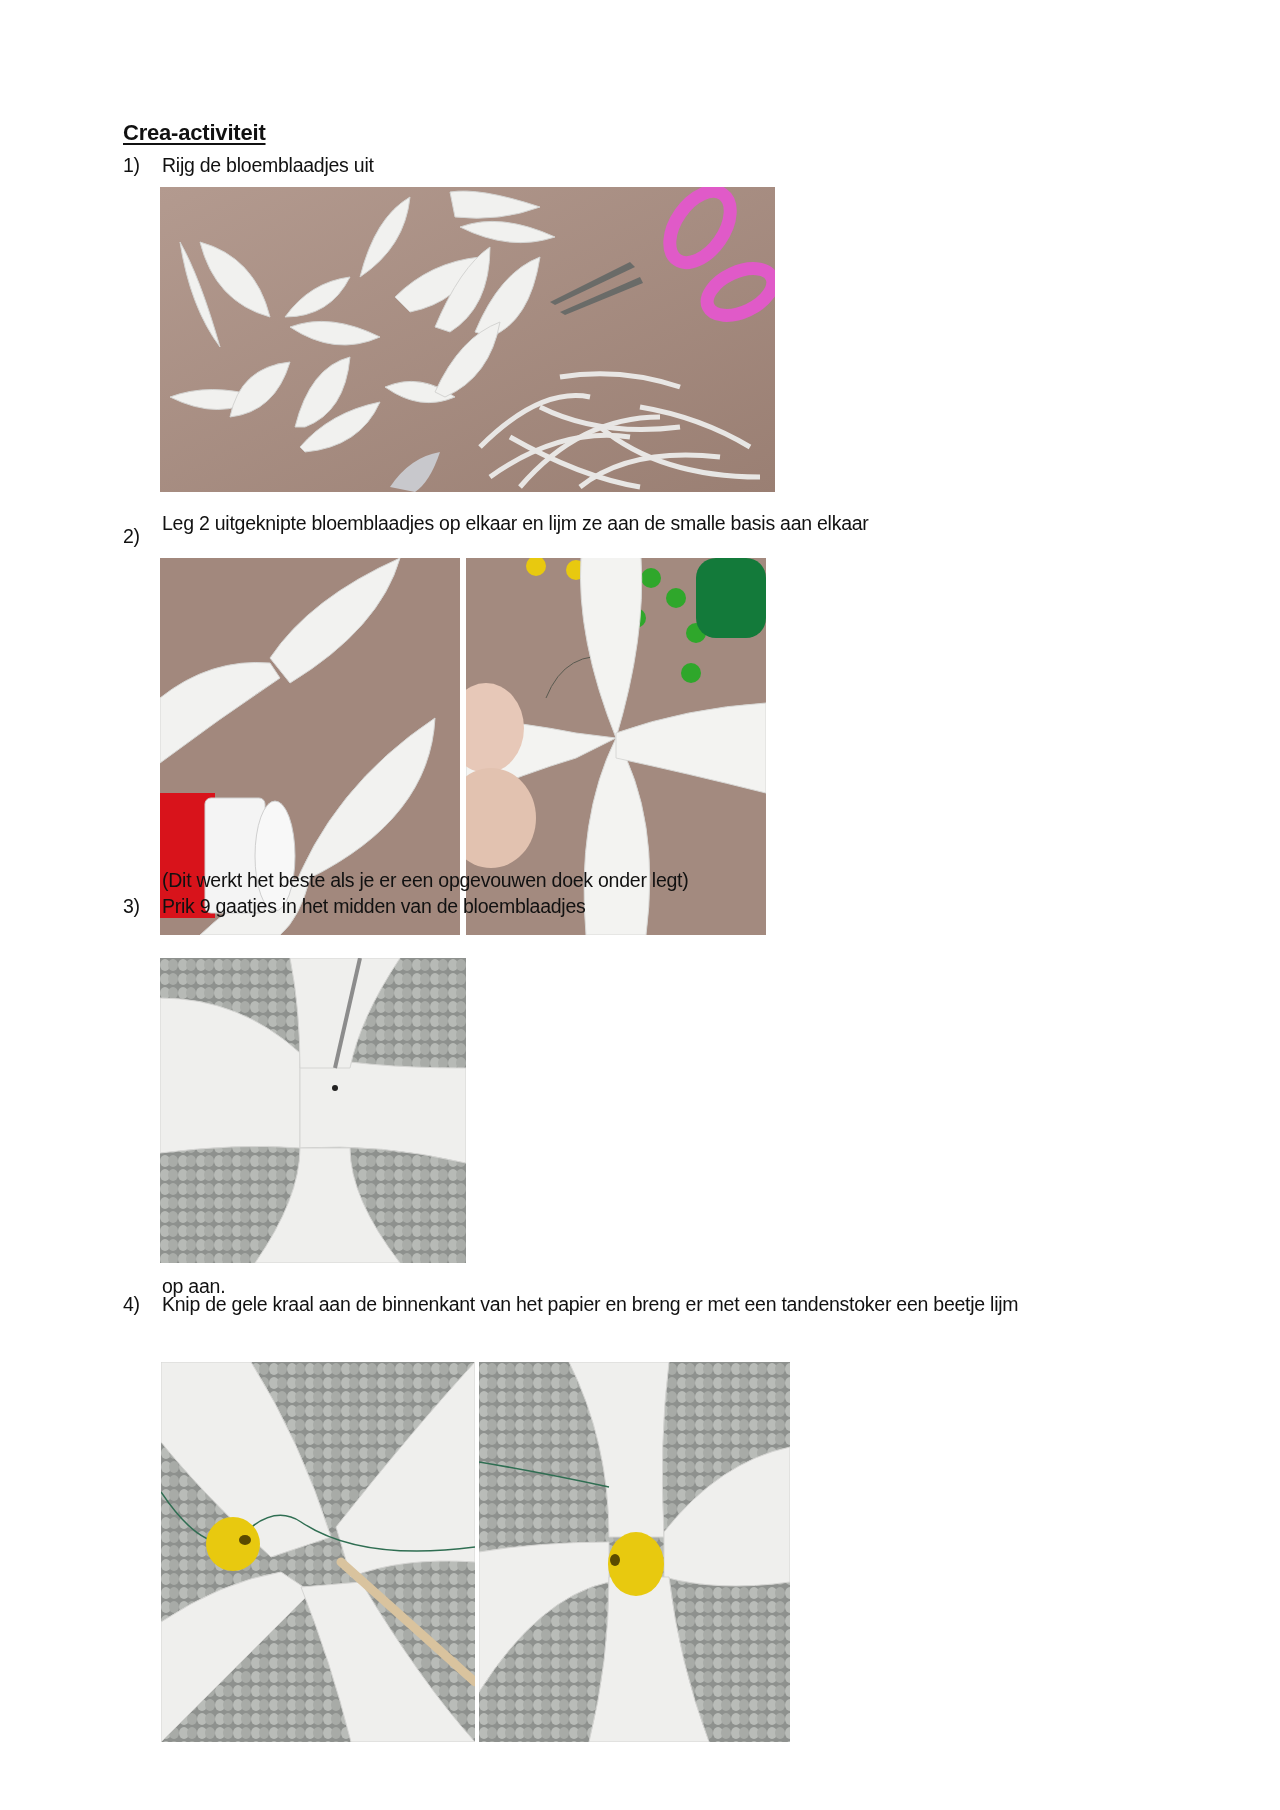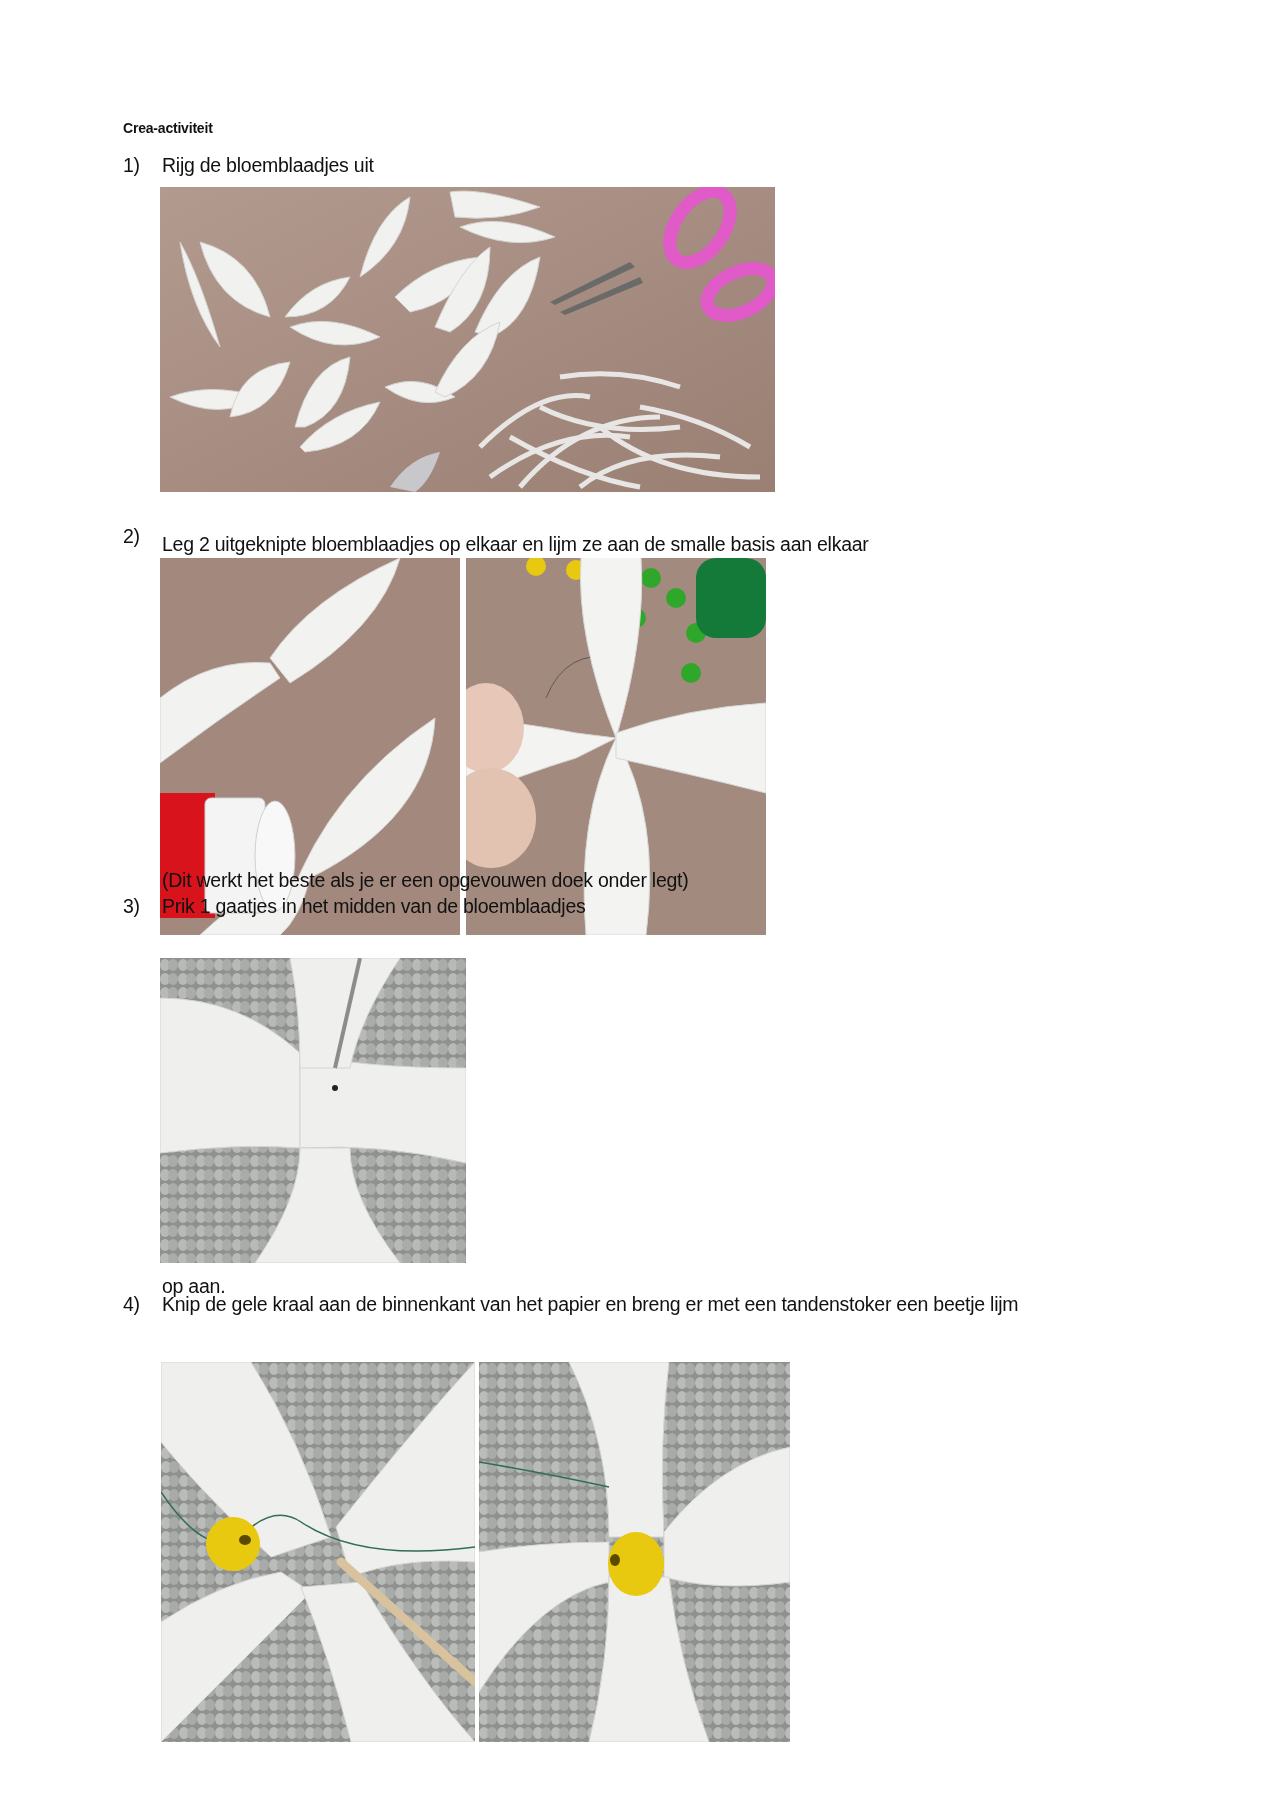--- a/index.html
+++ b/index.html
@@ -1,19 +1,19 @@
 <!DOCTYPE html>
 <html><head>
 <meta charset="utf-8">
 <style>
   html, body { margin: 0; padding: 0; background: #ffffff; }
   body { width: 1280px; height: 1810px; position: relative; overflow: hidden;
          font-family: "Liberation Sans", "DejaVu Sans", sans-serif; color: #111; }
-  .title { position: absolute; left: 123px; top: 120px; font-size: 14px; font-weight: bold;
-           text-underline-offset: 3px; letter-spacing: -0.2px; }
+  .title { position: absolute; left: 123px; top: 120px; font-size: 22px; font-weight: bold;
+           text-decoration: underline; text-underline-offset: 3px; letter-spacing: -0.2px; }
   .line { position: absolute; font-size: 19.5px; white-space: nowrap; letter-spacing: -0.25px; line-height: 24px; }
   .num { left: 123px; }
   .txt { left: 162px; }
   .photo { position: absolute; overflow: hidden; }
   .photo svg { display: block; width: 100%; height: 100%; }
 </style>
 </head>
 <body>
 
 <div>
@@ -67,21 +67,21 @@
           <path d="M400,125 L480,90 L483,96 L405,128Z" fill="#6a6b68"></path>
           <ellipse cx="540" cy="40" rx="40" ry="24" fill="none" stroke="#e05ac8" stroke-width="13" transform="rotate(-55 540 40)"></ellipse>
           <ellipse cx="580" cy="105" rx="35" ry="20" fill="none" stroke="#e05ac8" stroke-width="13" transform="rotate(-25 580 105)"></ellipse>
         </g>
       </svg>
     </div>
   </div>
 
   <div>
     <div class="line num" style="top:524px">2)</div>
-    <div class="line txt" style="top:532px">Leg 2 uitgeknipte bloemblaadjes op elkaar en lijm ze aan de smalle basis aan elkaar</div>
+    <div class="line txt" style="top:511px">Leg 2 uitgeknipte bloemblaadjes op elkaar en lijm ze aan de smalle basis aan elkaar</div>
     <div class="photo" style="left:160px; top:558px; width:300px; height:377px;">
       <svg viewBox="0 0 300 377" preserveAspectRatio="none">
         <rect width="300" height="377" fill="#a2887d"></rect>
         <g fill="#f2f2f0" stroke="#d6d6d4" stroke-width="1">
           <path d="M0,140 Q50,100 110,105 L120,120 Q60,160 0,205Z"></path>
           <path d="M110,100 Q150,40 240,0 Q220,70 130,125Z"></path>
           <path d="M130,340 Q170,230 275,160 Q270,260 150,320Z"></path>
           <path d="M40,377 Q100,320 150,320 Q140,360 120,377Z"></path>
         </g>
         <rect x="0" y="235" width="55" height="125" fill="#d8131b"></rect>
@@ -111,21 +111,21 @@
           <path d="M150,175 Q220,150 300,145 L300,235 Q220,215 150,200Z"></path>
         </g>
         <ellipse cx="20" cy="170" rx="38" ry="45" fill="#e7c8b8"></ellipse>
         <ellipse cx="25" cy="260" rx="45" ry="50" fill="#e2c2b0"></ellipse>
       </svg>
     </div>
   </div>
 
   <div>
     <div class="line num" style="top:894px">3)</div>
-    <div class="line txt" style="top:894px">Prik 1 gaatjes in het midden van de bloemblaadjes</div>
+    <div class="line txt" style="top:894px">Prik 9 gaatjes in het midden van de bloemblaadjes</div>
     <div class="line txt" style="top:868px">(Dit werkt het beste als je er een opgevouwen doek onder legt)</div>
     <div class="photo" style="left:160px; top:958px; width:306px; height:305px;">
       <svg viewBox="0 0 306 305" preserveAspectRatio="none">
         <defs>
           <pattern id="knit1" width="18" height="14" patternUnits="userSpaceOnUse">
             <rect width="18" height="14" fill="#8e918e"></rect>
             <ellipse cx="5" cy="7" rx="5" ry="6" fill="#b7bab6"></ellipse>
             <ellipse cx="13" cy="7" rx="5" ry="6" fill="#a9aca8"></ellipse>
           </pattern>
         </defs>

